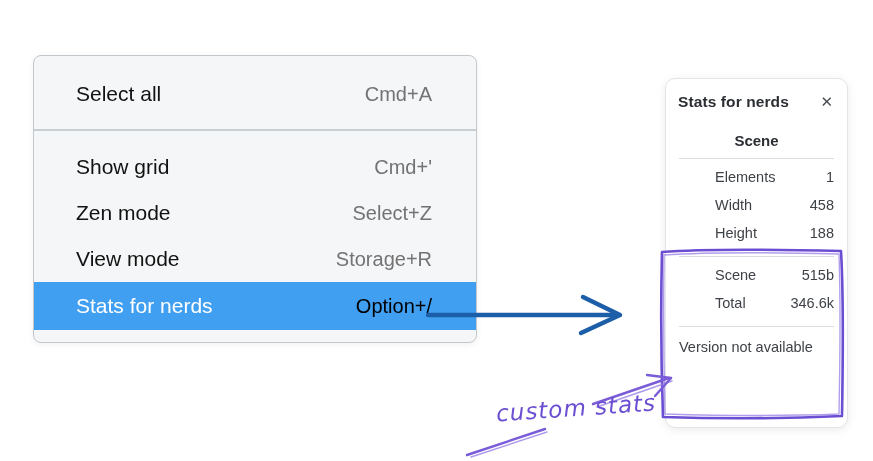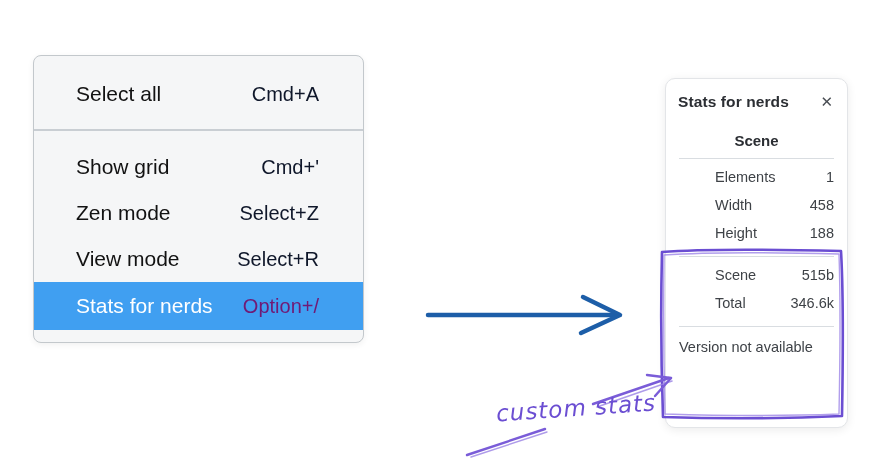--- a/index.html
+++ b/index.html
@@ -3,44 +3,44 @@
 <meta charset="utf-8">
 <style>
   html,body{margin:0;padding:0;background:#ffffff;}
   body{
     width:873px;height:461px;position:relative;overflow:hidden;
     font-family:"Liberation Sans", sans-serif;
   }
 
   
   .menu{
-    position:absolute;left:33px;top:55px;width:331px;
+    position:absolute;left:33px;top:55px;width:444px;
     box-sizing:border-box;
     background:#f5f6f7;
     border:1.5px solid #c3c8cc;
     border-radius:8px;
     padding:16px 0 12px 0;
     box-shadow:0 2px 6px rgba(0,0,0,0.06);
   }
   .menu-item{
     height:46px;
     display:flex;align-items:center;justify-content:space-between;
     padding:0 44px 0 42px;
     font-size:21px;color:#121212;
     cursor:default;
   }
   .menu-item.first{height:44px;}
-  .menu-item .shortcut{color:#0f172a;font-size:20px;}
+  .menu-item .shortcut{color:#737373;font-size:20px;}
   .menu-sep{border-top:2px solid #c9ced3;margin:13px 0;}
   .menu-item.selected{
     height:48px;
     background:#409ff1;
     color:#ffffff;
   }
-  .menu-item.selected .shortcut{color:#701a75;}
+  .menu-item.selected .shortcut{color:#000000;}
 
   
   .blue-arrow{position:absolute;left:423px;top:291px;}
 
   
   .panel{
     position:absolute;left:665px;top:78px;width:183px;height:350px;
     box-sizing:border-box;
     background:#ffffff;
     border:1px solid #e3e5e8;
@@ -92,21 +92,21 @@
   <div class="menu-item">
     <span>Show grid</span>
     <span class="shortcut">Cmd+'</span>
   </div>
   <div class="menu-item">
     <span>Zen mode</span>
     <span class="shortcut">Select+Z</span>
   </div>
   <div class="menu-item">
     <span>View mode</span>
-    <span class="shortcut">Select+R</span>
+    <span class="shortcut">Storage+R</span>
   </div>
   <div class="menu-item selected">
     <span>Stats for nerds</span>
     <span class="shortcut">Option+/</span>
   </div>
 </div>
 
 <svg class="blue-arrow" width="210" height="50" viewBox="0 0 210 50">
   <path d="M5 24 L194 24" stroke="#1d5ea8" stroke-width="4.5" fill="none" stroke-linecap="round"></path>
   <path d="M160 6 L197 24 L158 42" stroke="#1d5ea8" stroke-width="4.5" fill="none" stroke-linecap="round" stroke-linejoin="round"></path>

